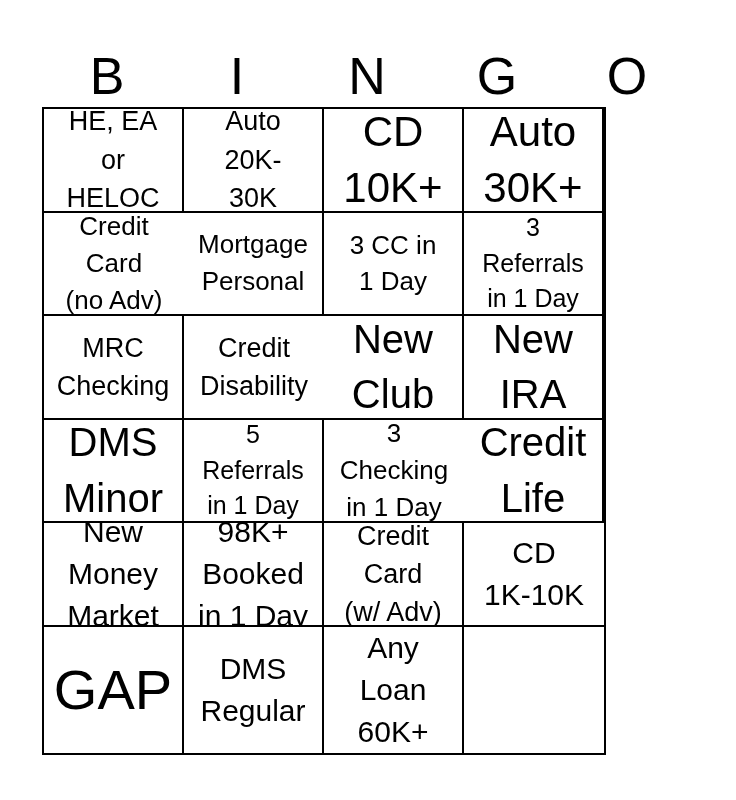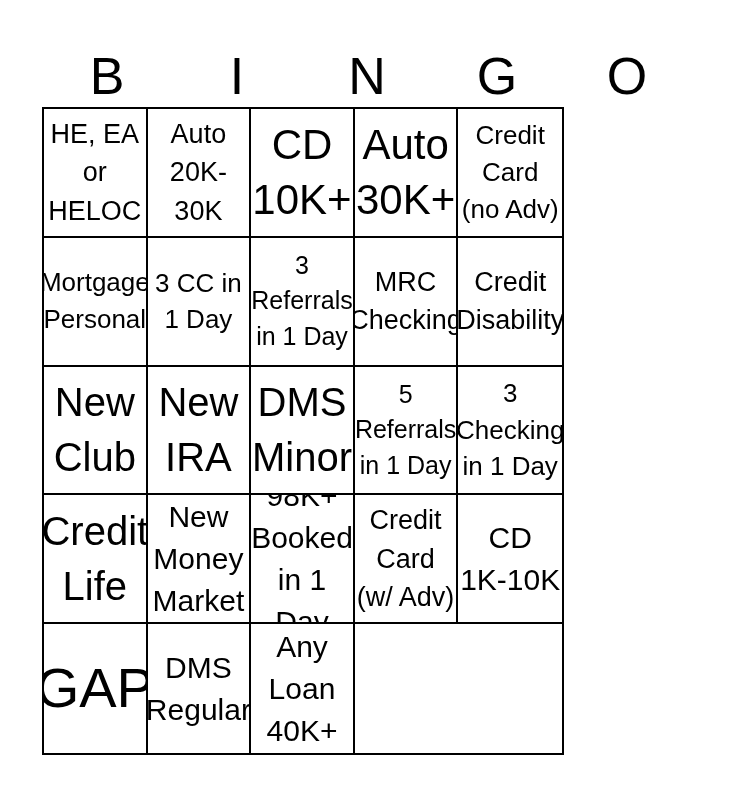--- a/index.html
+++ b/index.html
@@ -30,26 +30,26 @@
     text-align: center;
     font-size: 52px;
     line-height: 1;
     font-weight: 400;
     letter-spacing: 0;
   }
   .grid {
     position: absolute;
     left: 42px;
     top: 107px;
-    width: 522px;
+    width: 564px;
     height: 648px;
     box-sizing: border-box;
     border: 2px solid #000000;
     display: grid;
-    grid-template-columns: repeat(5, 1fr);
+    grid-template-columns: repeat(4, 1fr);
     grid-template-rows: repeat(5, 1fr);
   }
   .cell {
     box-sizing: border-box;
     border-right: 2px solid #000000;
     border-bottom: 2px solid #000000;
     display: flex;
     align-items: center;
     justify-content: center;
     text-align: center;
@@ -137,16 +137,16 @@
     <div class="cell fs27">Credit
 Card
 (w/ Adv)</div>
     <div class="cell fs30">CD
 1K-10K</div>
     <div class="cell fs44">GAP</div>
     <div class="cell fs30">DMS
 Regular</div>
     <div class="cell fs30">Any
 Loan
-40K+</div>
+60K+</div>
   </div>
 
 </div>
 
 </body></html>

